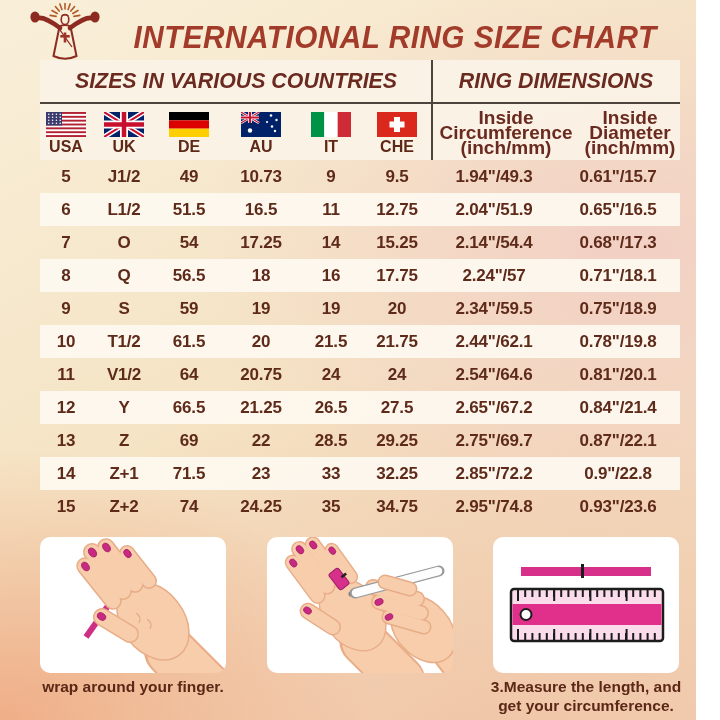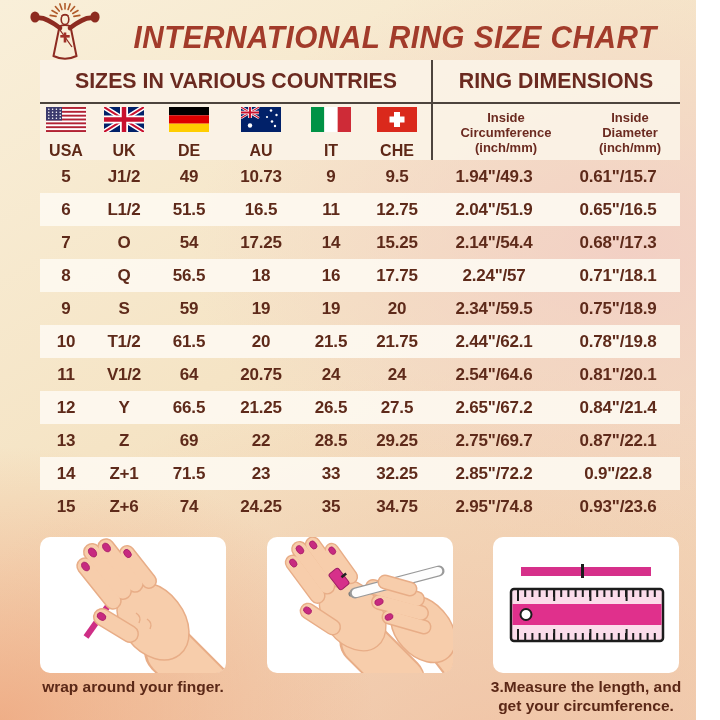--- a/index.html
+++ b/index.html
@@ -13,32 +13,32 @@
       linear-gradient(150deg,#f9efd9 0%,#f5e4c5 45%,#f1d3b6 100%);
   }
   .logo{position:absolute;left:22px;top:3px;width:86px;height:62px;}
   .main-title{
     position:absolute;left:104px;right:10px;top:20px;text-align:center;
     font-size:31px;font-weight:bold;font-style:italic;color:#a23b2a;
     letter-spacing:.5px;transform:scaleX(.96);
   }
   .sheet{position:absolute;left:40px;top:60px;width:640px;}
   .thead{position:relative;background:rgba(250,242,230,.95);}
-  .titles{display:flex;height:42px;align-items:center;}
+  .titles{display:flex;height:42px;align-items:center;font-style:italic;}
   .sec-title{font-weight:bold;font-size:22px;color:#6b2a20;text-align:center;transform:scaleX(.97);}
   .sec-left{width:392px;}
   .sec-right{width:248px;}
   .hline{position:absolute;left:0;top:42px;width:100%;height:2px;background:#4c443d;}
   .vline{position:absolute;left:391px;top:0;width:2px;height:100%;background:#4c443d;}
   .headrow{display:grid;grid-template-columns:52px 64px 66px 78px 62px 70px 124px 124px;height:56px;padding-top:2px;}
-  .flagcell{display:flex;flex-direction:column;align-items:center;justify-content:space-between;padding-top:3px;}
+  .flagcell{display:flex;flex-direction:column;align-items:center;justify-content:center;padding-top:3px;}
   .flagcell svg{width:40px;height:25px;display:block;}
   .code{font-size:16px;font-weight:bold;color:#5e2817;margin-top:1px;}
   .dimhead{display:flex;flex-direction:column;align-items:center;justify-content:center;
-    font-size:13px;font-weight:bold;color:#6b2a20;line-height:15px;text-align:left;padding-left:24px;}
+    font-size:19px;font-weight:bold;color:#6b2a20;line-height:15px;text-align:left;padding-left:24px;}
   .tbody{}
   .trow{display:grid;grid-template-columns:52px 64px 66px 78px 62px 70px 124px 124px;height:33px;align-items:center;}
   .trow.band{background:rgba(253,249,240,.92);}
   .tcell{text-align:center;font-size:17px;font-weight:bold;color:#5e2a1a;letter-spacing:-.2px;}
   .panel{position:absolute;top:537px;width:186px;height:136px;background:#fff;border-radius:10px;overflow:hidden;}
   .panel svg{width:100%;height:100%;display:block;}
   .p1{left:40px;} .p2{left:267px;} .p3{left:493px;}
   .caption{position:absolute;top:677px;width:240px;text-align:center;
     font-size:15.5px;font-weight:bold;color:#5b2817;line-height:19px;}
   .cap1{left:13px;} .cap2{left:240px;} .cap3{left:466px;}
@@ -286,21 +286,21 @@
           <div class="tcell col1">Z+1</div>
           <div class="tcell col2">71.5</div>
           <div class="tcell col3">23</div>
           <div class="tcell col4">33</div>
           <div class="tcell col5">32.25</div>
           <div class="tcell col6">2.85"/72.2</div>
           <div class="tcell col7">0.9"/22.8</div>
         </div>
         <div class="trow">
           <div class="tcell col0">15</div>
-          <div class="tcell col1">Z+6</div>
+          <div class="tcell col1">Z+2</div>
           <div class="tcell col2">74</div>
           <div class="tcell col3">24.25</div>
           <div class="tcell col4">35</div>
           <div class="tcell col5">34.75</div>
           <div class="tcell col6">2.95"/74.8</div>
           <div class="tcell col7">0.93"/23.6</div>
         </div>
       </div>
   </div>
 

